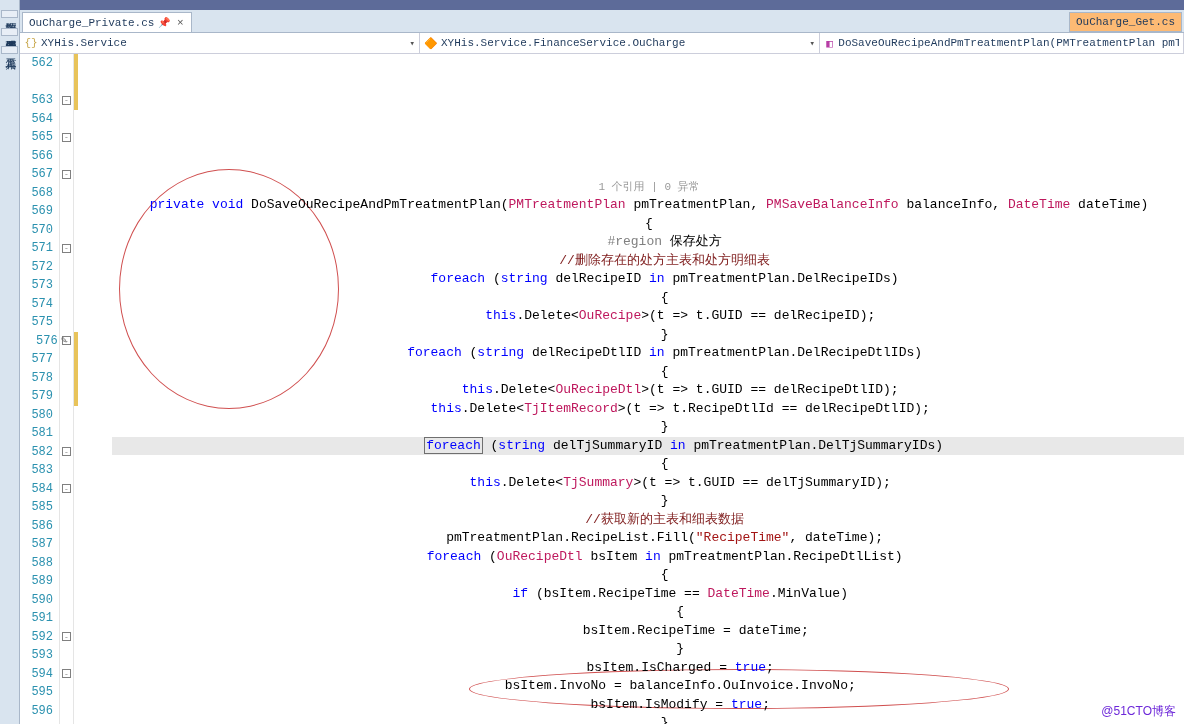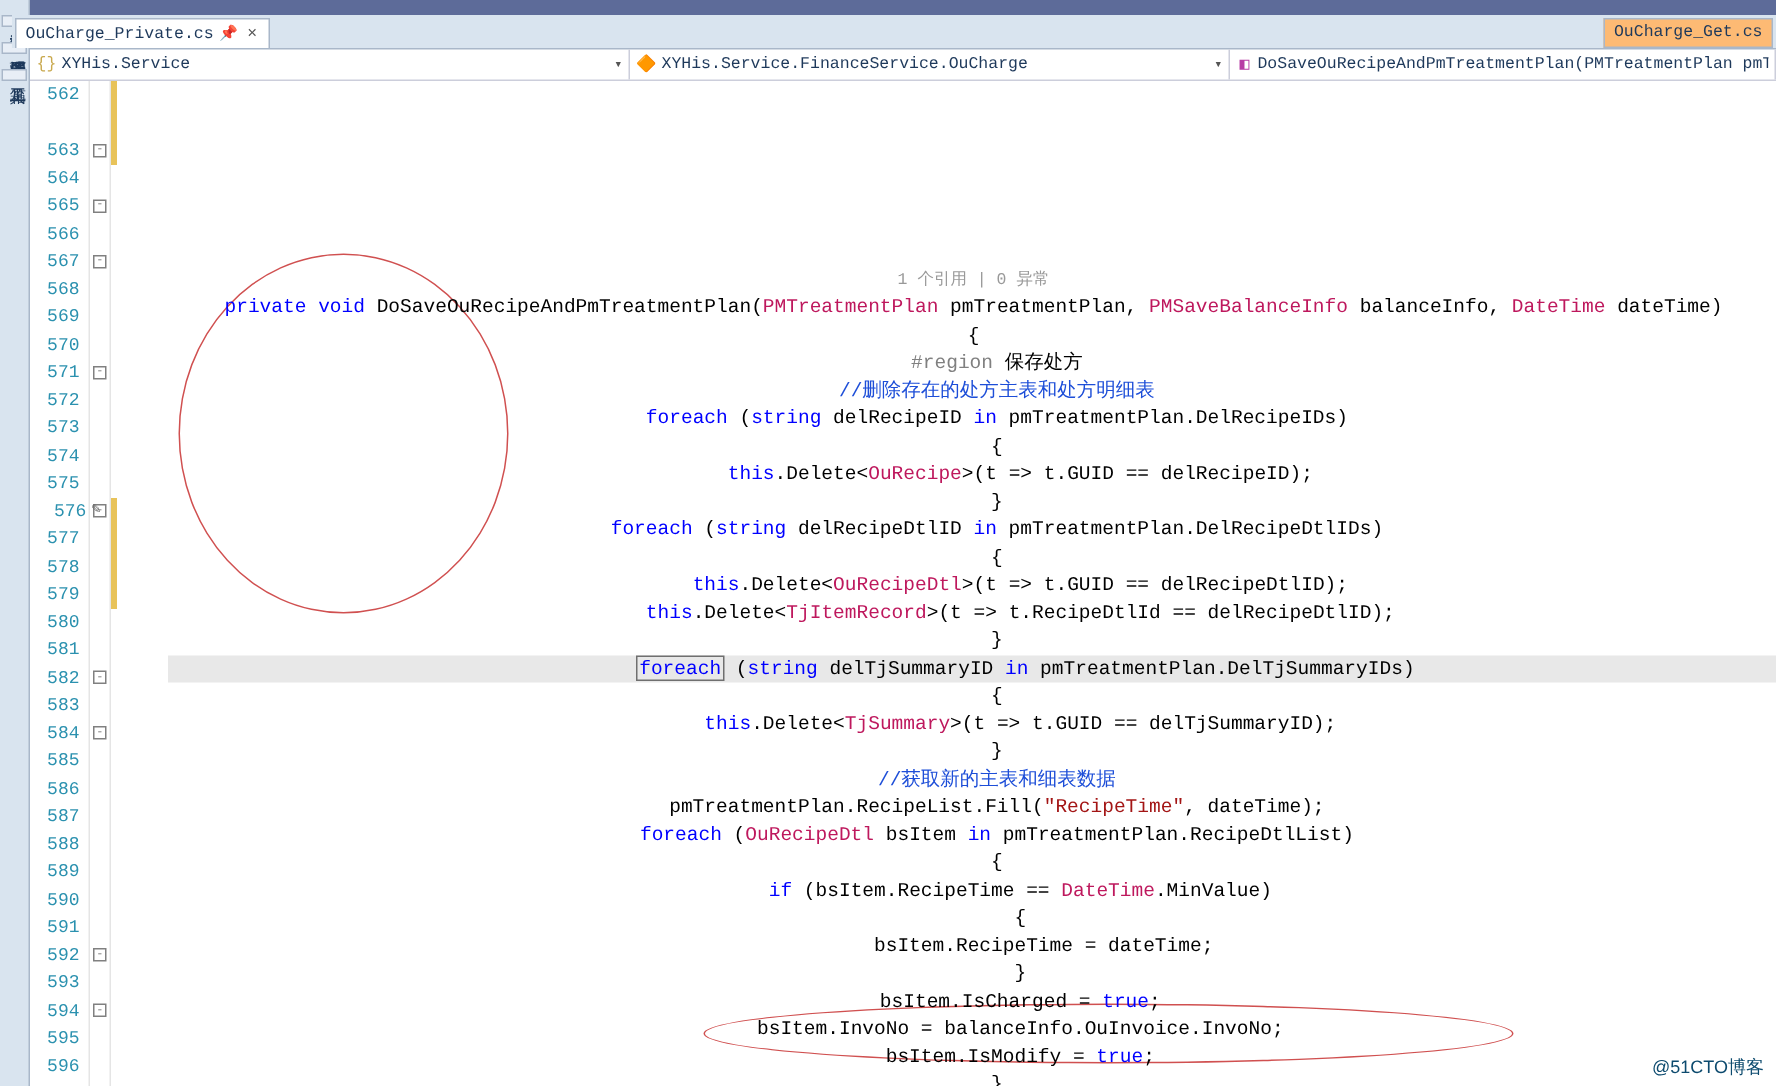--- a/index.html
+++ b/index.html
@@ -33,21 +33,21 @@
     border: 1px solid #a9b7c9;
   }
   .top-bar {
     position: absolute;
     left: 20px; top: 0; right: 0;
     height: 10px;
     background: #5d6b99;
   }
   .tab-strip {
     position: absolute;
-    left: 8px; top: 10px; right: 0;
+    left: 20px; top: 10px; right: 0;
     height: 22px;
     background: #d9e4ef;
     display: flex;
     align-items: flex-end;
     padding-left: 2px;
   }
   .file-tab {
     display: flex;
     align-items: center;
     gap: 4px;
@@ -129,35 +129,35 @@
     padding-left: 40px;
     font-size: 13px;
     color: #000;
     position: relative;
   }
   .code-line.hl { background: #e8e8e8; margin-left: 38px; }
   .codelens { color:#999; font-size:11px; height:18.5px; line-height:18.5px; padding-left:40px; }
   .kw { color:#0000ff; }
   .type { color:#be185d; }
   .str { color:#a31515; }
-  .com { color:#1d4ed8; }
+  .com { color:#7f1d1d; }
   .region { color:#808080; }
   .caret-box { border:1px solid #6f6f6f; padding:0 1px; }
   .annot {
     position: absolute;
     border: 1px solid #d05050;
     border-radius: 50%;
     pointer-events: none;
   }
   .annot.ellipse { border-radius: 50% / 50%; }
   .watermark {
     position:absolute;
     right:8px; bottom:4px;
     font-size:12px;
-    color:#0c4a6e;
+    color:#6d28d9;
     font-family: sans-serif;
   }
   .change-bar {
     position:absolute;
     left:0; width:4px;
     background:#e8c35a;
   }
 </style>
 </head>
 <body>

